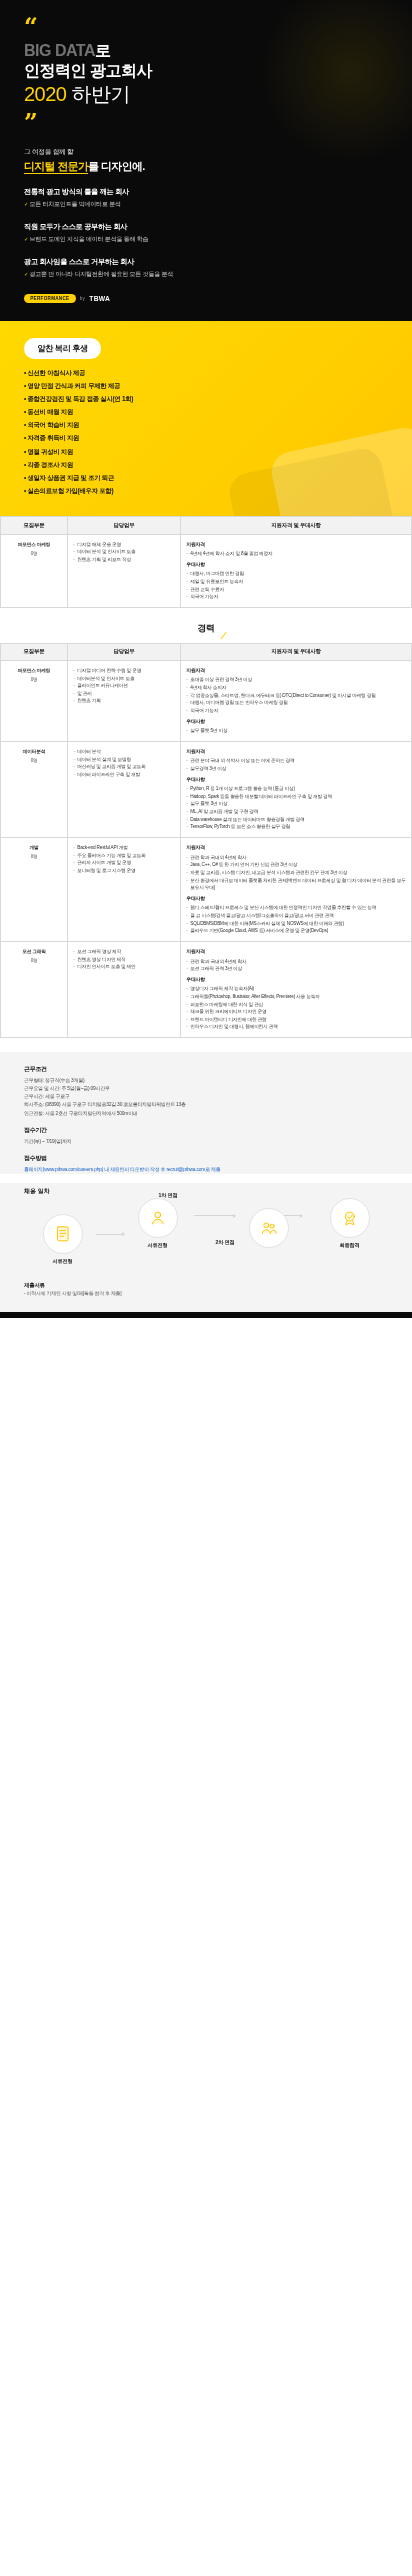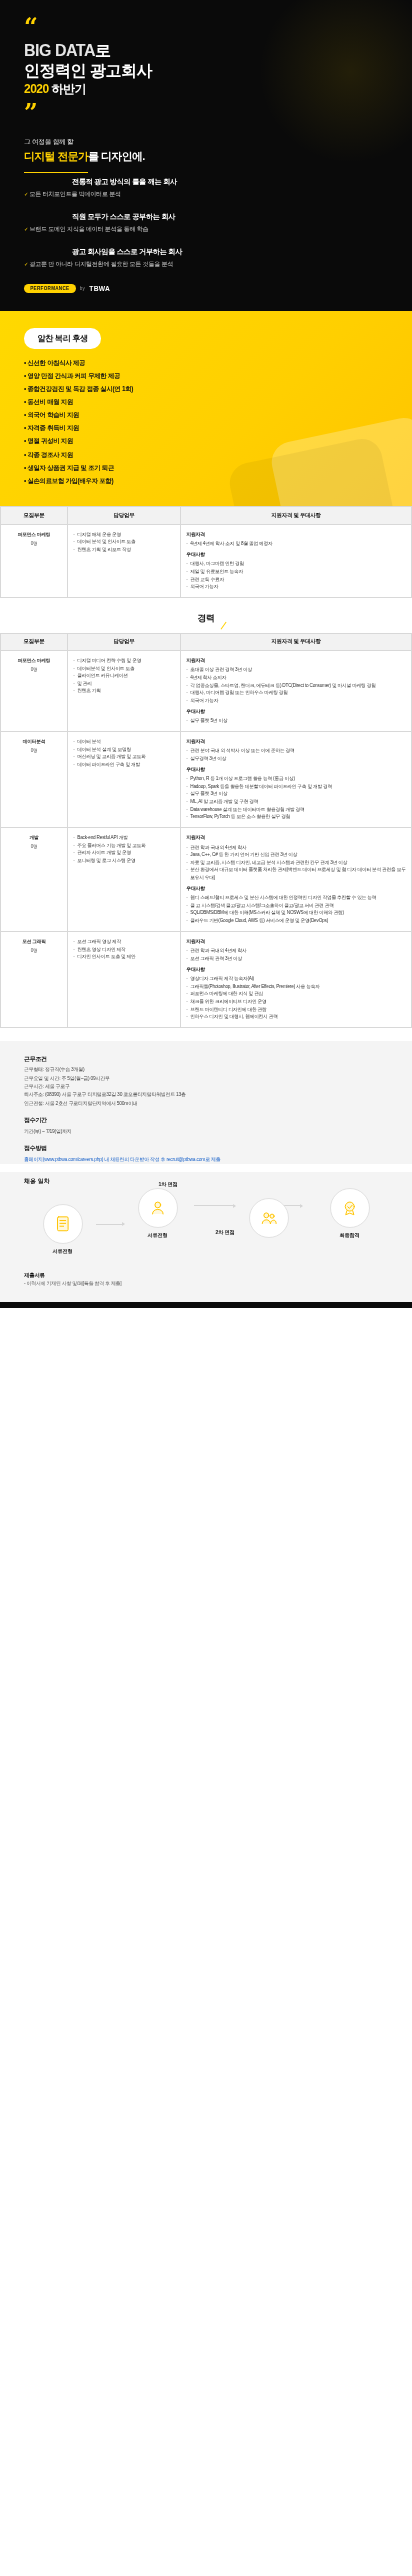--- a/index.html
+++ b/index.html
@@ -31,35 +31,35 @@
     font-size: 24px; line-height: .6; color:#ffd100; font-weight:700;
     font-family: "DejaVu Serif", serif;
     margin-bottom: 7.2px;
   }
   .quote-close {
     font-size: 24px; line-height:.6; color:#ffd100; font-weight:700;
     font-family: "DejaVu Serif", serif;
     margin-top: 8.2px;
   }
   .hero-l1, .hero-l2 { font-size: 16px; font-weight:800; letter-spacing:-0.5px; line-height:1.26; }
-  .hero-l1 .hl { color:#e5e5e5; }
+  .hero-l1 .hl { color:#737373; }
   .hero-l2 { }
-  .hero-l3 { font-size: 12px; font-weight:700; letter-spacing:-0.5px; line-height:1.26; margin-top:1px;}
+  .hero-l3 { font-size: 20px; font-weight:400; letter-spacing:-0.5px; line-height:1.26; margin-top:1px;}
   .hero-l3 .hl { color:#ffd100; }
   .hero-l4 { font-size: 16px; font-weight:800; letter-spacing:-0.5px; line-height:1.26; }
 
   .hero-sub {
     margin-top: 17.5px;
     font-size: 6.7px; color:#e8e8e8; letter-spacing:-0.3px;
   }
   .hero-sub2 { margin-top:3.1px; font-size: 10.8px; font-weight:800; letter-spacing:-0.5px; }
-  .hero-sub2 .hl { color:#ffd100; border-bottom:1px solid #ffd100; padding-bottom:10px;}
+  .hero-sub2 .hl { color:#ffd100; border-bottom:1px solid #ffd100; padding-bottom:1px;}
 
   .hero-block { margin-top: 13.4px; }
-  .hb-title { font-size: 7.2px; font-weight:800; letter-spacing:-0.3px; color:#fff;margin-left:48px; }
+  .hb-title { font-size: 7.2px; font-weight:800; letter-spacing:-0.3px; color:#fff; }
   .hb-item { font-size: 6px; color:#cfcfcf; margin-top:2.6px; letter-spacing:-0.2px; }
   .hb-item:before { content:"✓ "; color:#ffd100; font-size:5.2px; }
 
   .brandbar { margin-top: 15.5px; display:flex; align-items:center; gap:4.1px; }
   .brand-pill {
     background:#ffd100; color:#111; font-size:4.6px; font-weight:800;
     padding:2.1px 6.2px; border-radius:5.2px; letter-spacing:0.3px;
   }
   .brand-by { font-size:4.6px; color:#9a9a9a; letter-spacing:0.3px;}
   .brand-name { font-size:6.7px; font-weight:800; color:#fff; letter-spacing:0.3px;}

